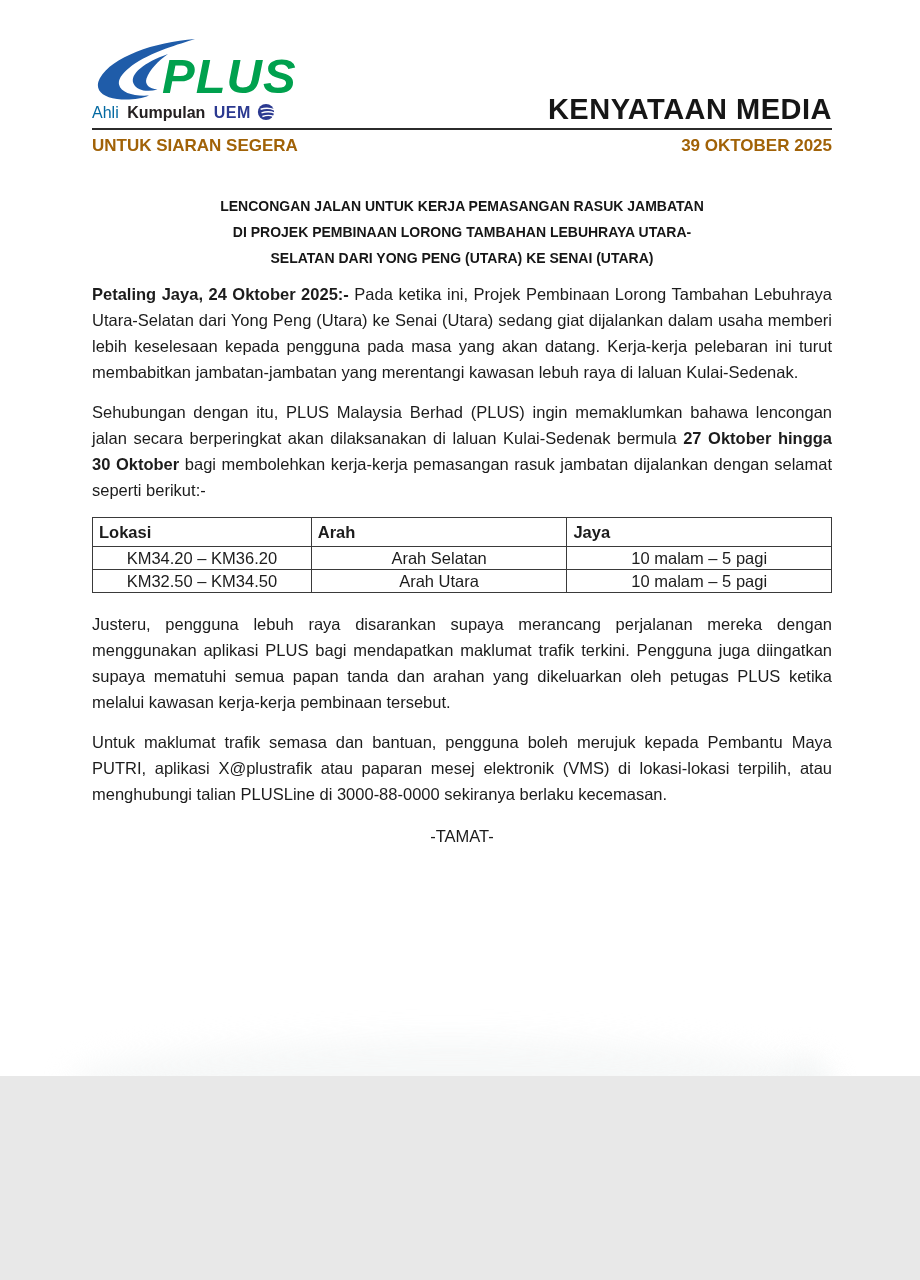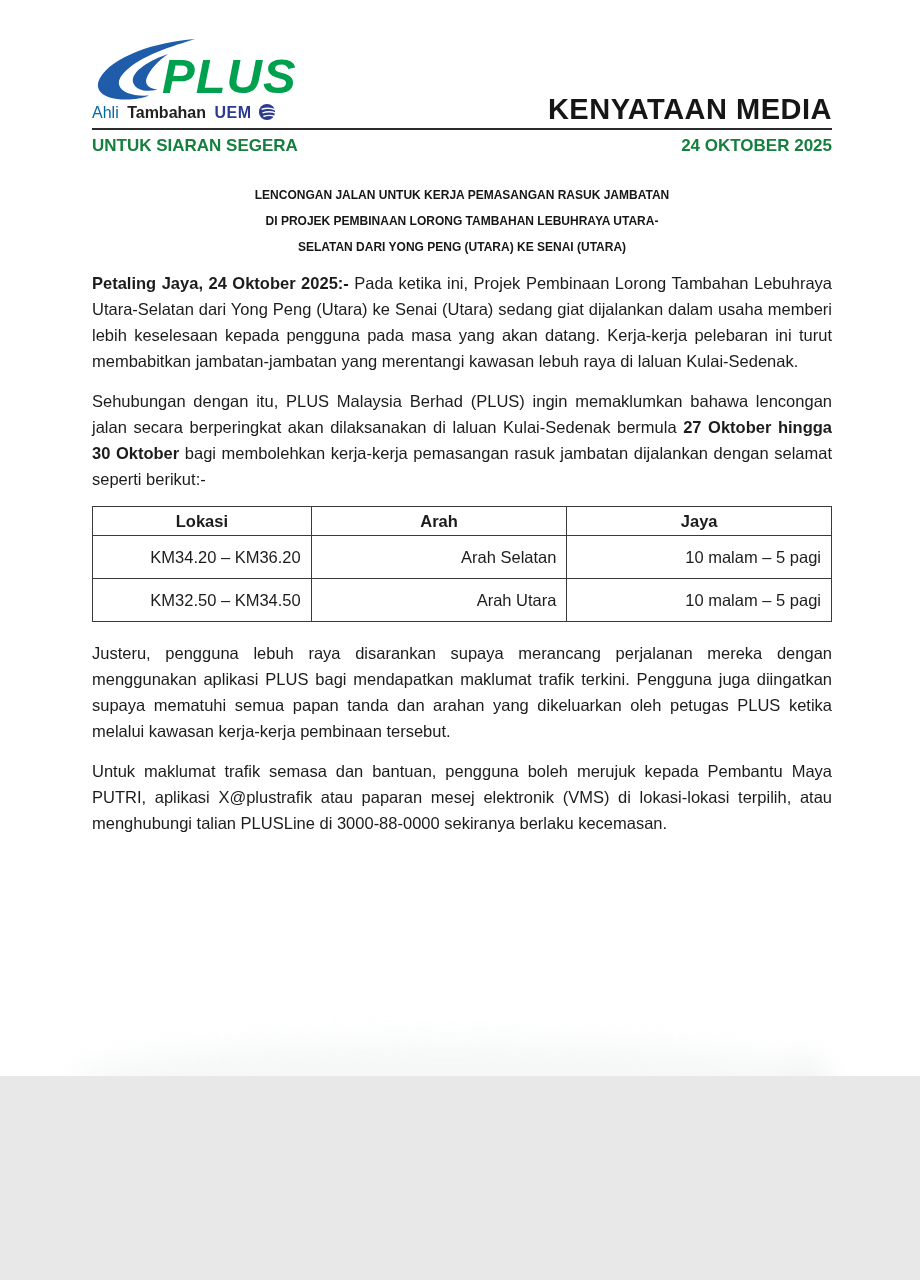--- a/index.html
+++ b/index.html
@@ -38,30 +38,30 @@
     color: #161616;
     text-align: right;
   }
   .rule { border-top: 2.5px solid #2b2b2b; }
   .release-row {
     display: flex;
     justify-content: space-between;
     padding-top: 6px;
     font-size: 17px;
     font-weight: 700;
-    color: #15803d;
+    color: #a16207;
     gap: 10px;
   }
 
   
   .doc-title {
-    margin-top: 26px;
+    margin-top: 37px;
     margin-bottom: 10px;
     text-align: center;
-    font-size: 12px;
+    font-size: 14px;
     font-weight: 700;
     line-height: 26px;
     color: #161616;
   }
 
   
   .body p {
     font-size: 16.5px;
     line-height: 26px;
     text-align: justify;
@@ -75,26 +75,26 @@
     border-collapse: collapse;
     margin: 11px 0 18px 0;
   }
   table.schedule th, table.schedule td {
     border: 1.6px solid #3a3a3a;
     font-size: 16.5px;
     line-height: 22px;
   }
   table.schedule th {
     font-weight: 700;
+    text-align: left;
+    padding: 3px 6px;
+  }
+  table.schedule td {
     text-align: center;
-    padding: 3px 6px;
-  }
-  table.schedule td {
-    text-align: right;
-    padding: 10px 10px;
+    padding: 0 10px;
     margin-top: 16px;
   }
   .col-lokasi { width: 29.6%; }
   .col-arah  { width: 34.6%; }
   .col-masa  { width: 35.8%; }
 
   .end-mark {
     margin-top: 16px;
     text-align: center;
     font-size: 16.5px;
@@ -121,38 +121,38 @@
           <path d="M103 1 C 62 4, 20 19, 8 40 C 2 51, 9 59, 25 61 C 36 62.5, 49 61, 57 57.5
                    C 42 58.5, 29 55, 27 46.5 C 25 36, 45 21, 74 10.5 C 84 7, 95 3.5, 103 1 Z" fill="#1f5ca9"></path>
 
           <path d="M76 16 C 52 24.5, 37.5 36, 41.5 45.5 C 44.5 52.5, 55 54.5, 65.5 51.5
                    C 57 50.5, 52.5 46.5, 54.5 40.5 C 57.5 32, 66 23, 76 16 Z" fill="#1f5ca9"></path>
 
           <text x="70" y="55" font-family="Liberation Sans, sans-serif" font-size="49" font-weight="bold" font-style="italic" letter-spacing="1" fill="#00a14e">PLUS</text>
         </svg>
         <div class="tagline">
           <span class="ahli">Ahli</span>
-          <span class="kumpulan">Tambahan</span>
+          <span class="kumpulan">Kumpulan</span>
           <span class="uem">UEM</span>
           <svg class="globe" viewBox="0 0 20 20">
             <circle cx="10" cy="10" r="9" fill="#2b3990"></circle>
             <path d="M4 7 Q 12 4.5, 19 7.5" stroke="#ffffff" stroke-width="1.6" fill="none"></path>
             <path d="M5 11 Q 13 8.5, 19.5 11.2" stroke="#ffffff" stroke-width="1.6" fill="none"></path>
             <path d="M6 15 Q 13 12.5, 18.5 15" stroke="#ffffff" stroke-width="1.6" fill="none"></path>
           </svg>
         </div>
       </div>
       <div class="doc-type">KENYATAAN MEDIA</div>
     </div>
 
     <div class="rule"></div>
 
     <div class="release-row">
       <span>UNTUK SIARAN SEGERA</span>
-      <span>24 OKTOBER 2025</span>
+      <span>39 OKTOBER 2025</span>
     </div>
 
     <div class="doc-title">
       <div>LENCONGAN JALAN UNTUK KERJA PEMASANGAN RASUK JAMBATAN</div>
       <div>DI PROJEK PEMBINAAN LORONG TAMBAHAN LEBUHRAYA UTARA-</div>
       <div>SELATAN DARI YONG PENG (UTARA) KE SENAI (UTARA)</div>
     </div>
 
     <div class="body">
 
@@ -183,20 +183,21 @@
             <td>KM32.50 – KM34.50</td>
             <td>Arah Utara</td>
             <td>10 malam – 5 pagi</td>
           </tr>
         </tbody>
       </table>
 
       <p>Justeru, pengguna lebuh raya disarankan supaya merancang perjalanan mereka dengan menggunakan aplikasi PLUS bagi mendapatkan maklumat trafik terkini. Pengguna juga diingatkan supaya mematuhi semua papan tanda dan arahan yang dikeluarkan oleh petugas PLUS ketika melalui kawasan kerja-kerja pembinaan tersebut.</p>
       <p>Untuk maklumat trafik semasa dan bantuan, pengguna boleh merujuk kepada Pembantu Maya PUTRI, aplikasi X@plustrafik atau paparan mesej elektronik (VMS) di lokasi-lokasi terpilih, atau menghubungi talian PLUSLine di 3000-88-0000 sekiranya berlaku kecemasan.</p>
 
+      <div class="end-mark">-TAMAT-</div>
     </div>
   </div>
 
   <div class="artifacts">
     <div class="blob blob1"></div>
     <div class="blob blob2"></div>
     <div class="blob blob3"></div>
   </div>
 </div>
 

